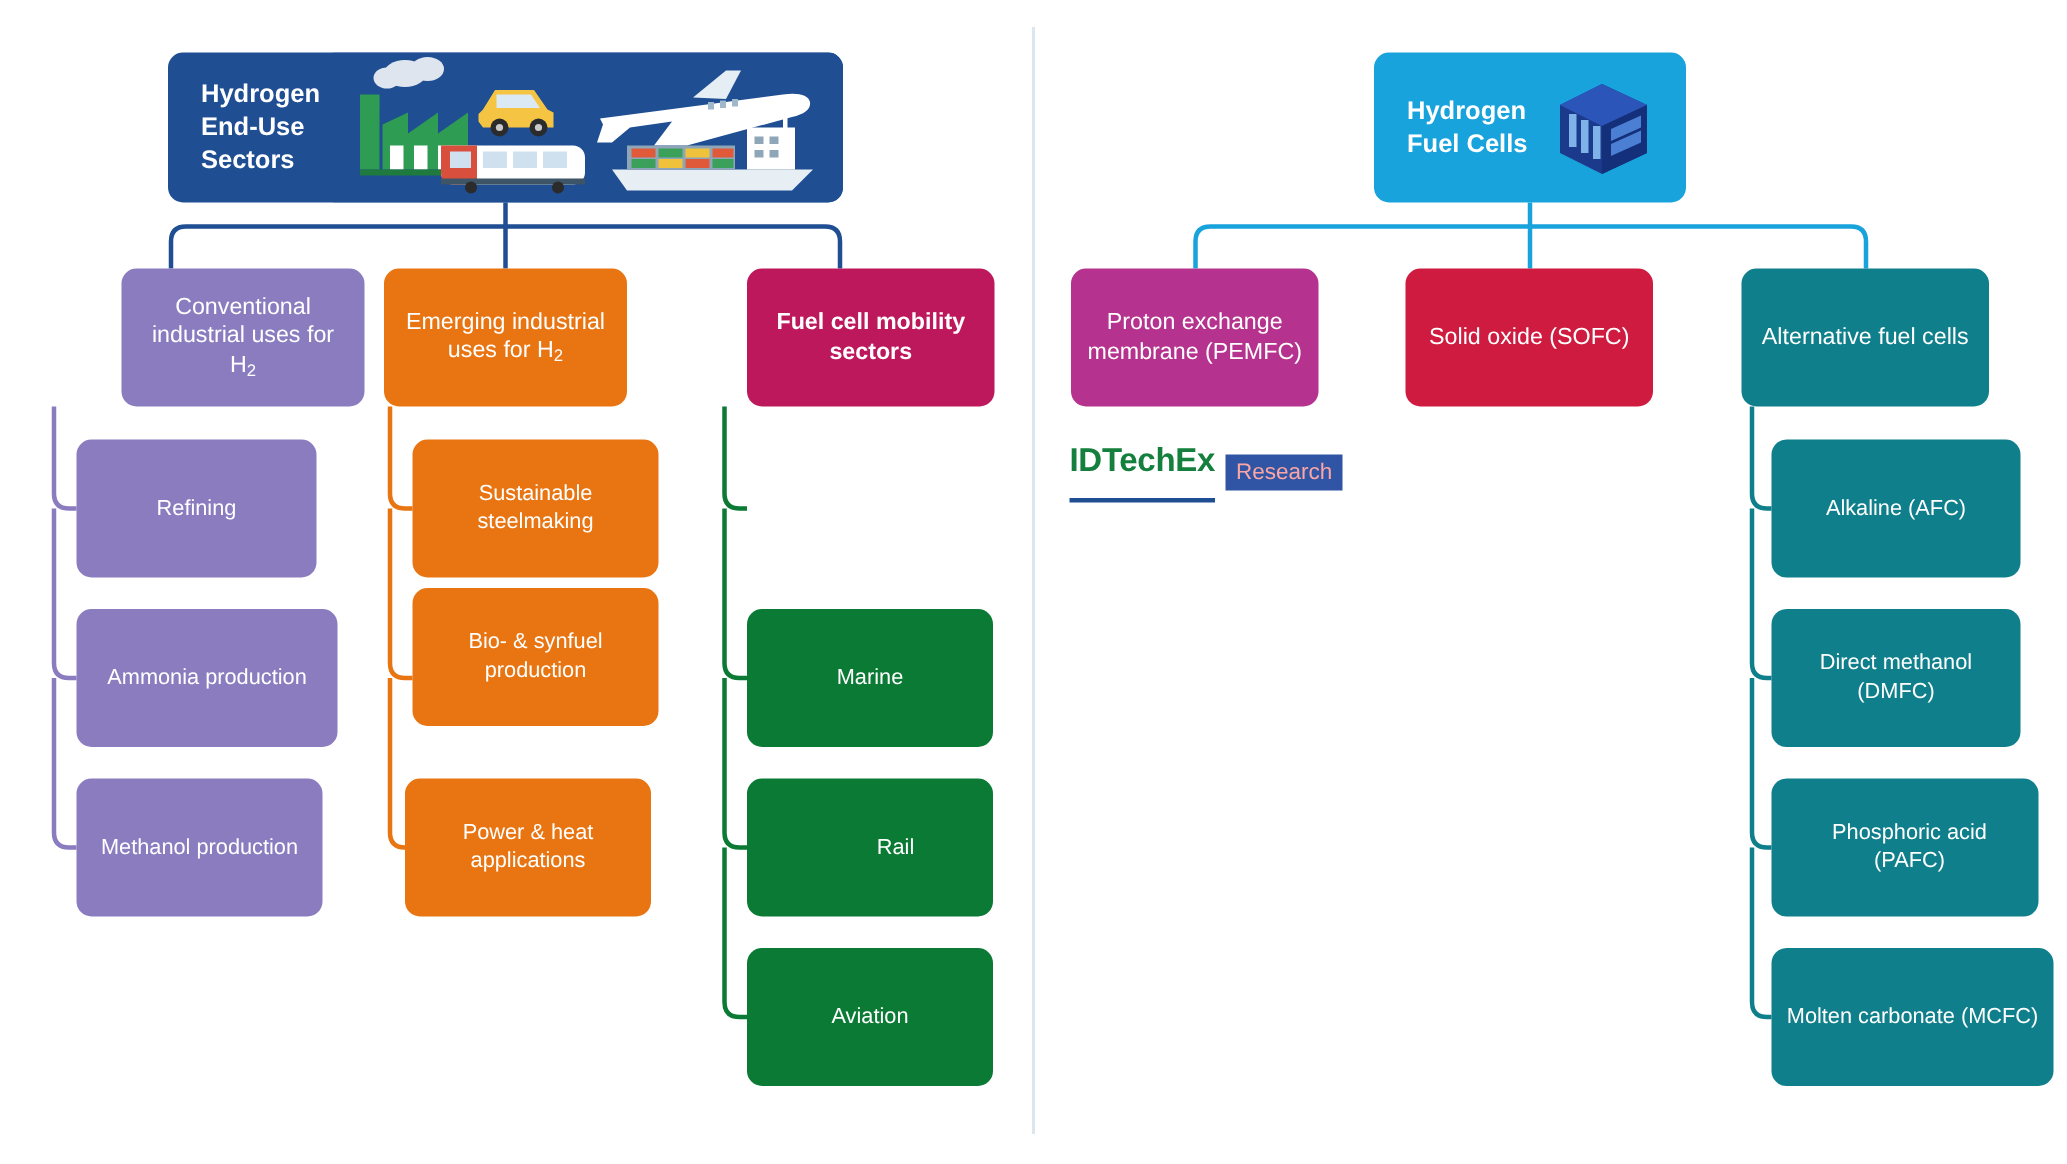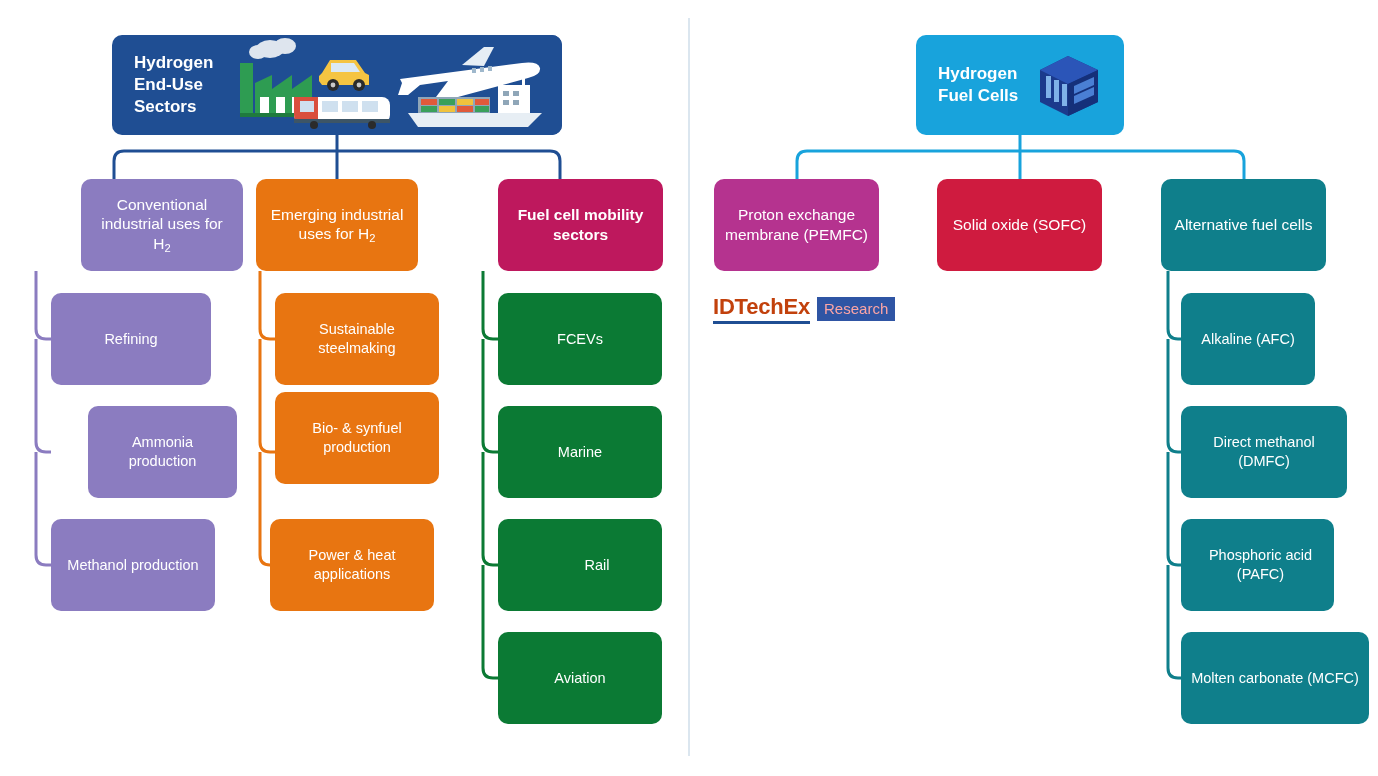--- a/index.html
+++ b/index.html
@@ -74,35 +74,35 @@
   .lvl3 {
     font-size: 14.5px;
     height: 92px;
   }
   .purple { background: #8b7cc0; }
   .orange { background: #e87511; }
   .green  { background: #0b7a34; }
   .teal   { background: #0f7f8b; }
 
   #n-refining   { left: 51px; top: 293px; width: 160px; }
-  #n-ammonia    { left: 51px; top: 406px; width: 149px; margin-left: 37px; }
+  #n-ammonia    { left: 51px; top: 406px; width: 174px; }
   #n-methanol   { left: 51px; top: 519px; width: 164px; }
 
   #n-steel      { left: 275px; top: 293px; width: 164px; }
   #n-biofuel    { left: 275px; top: 392px; width: 164px; }
   #n-powerheat  { left: 270px; top: 519px; width: 164px; }
 
   #n-fcevs      { left: 498px; top: 293px; width: 164px; }
   #n-marine     { left: 498px; top: 406px; width: 164px; }
   #n-rail       { left: 498px; top: 519px; width: 164px; padding-left: 44px; }
   #n-aviation   { left: 498px; top: 632px; width: 164px; }
 
-  #n-afc        { left: 1181px; top: 293px; width: 134px; }
+  #n-afc        { left: 1181px; top: 293px; width: 166px; }
   #n-dmfc       { left: 1181px; top: 406px; width: 166px; }
-  #n-pafc       { left: 1181px; top: 519px; width: 153px; padding-left: 16px; }
+  #n-pafc       { left: 1181px; top: 519px; width: 178px; padding-left: 16px; }
   #n-mcfc       { left: 1181px; top: 632px; width: 188px; }
 
   
   #connectors {
     position: absolute;
     left: 0; top: 0;
     width: 1378px;
     height: 776px;
     z-index: 1;
   }
@@ -121,24 +121,24 @@
     position: absolute;
     left: 713px;
     top: 294px;
     display: flex;
     align-items: center;
     z-index: 4;
   }
   #brand .idtechex {
     font-size: 22px;
     font-weight: bold;
-    color: #c2410c;
+    color: #15803d;
     letter-spacing: -0.2px;
     border-bottom: 3px solid #1f4e93;
-    padding-bottom: 1px;
+    padding-bottom: 12px;
   }
   #brand .research {
     margin-left: 7px;
     background: #2f55a4;
     color: #fca5a5;
     font-size: 15px;
     padding: 3px 7px 4px 7px;
   }
   
   #enduse-art {
@@ -339,23 +339,20 @@
   <div class="node lvl3 orange" id="n-steel">
     <span class="label">Sustainable steelmaking</span>
   </div>
   <div class="node lvl3 orange" id="n-biofuel">
     <span class="label">Bio- &amp; synfuel production</span>
   </div>
   <div class="node lvl3 orange" id="n-powerheat">
     <span class="label">Power &amp; heat applications</span>
   </div>
 
-  <div class="node lvl3 green" id="n-fcevs">
-    <span class="label">FCEVs</span>
-  </div>
   <div class="node lvl3 green" id="n-marine">
     <span class="label">Marine</span>
   </div>
   <div class="node lvl3 green" id="n-rail">
     <span class="label">Rail</span>
   </div>
   <div class="node lvl3 green" id="n-aviation">
     <span class="label">Aviation</span>
   </div>
 

